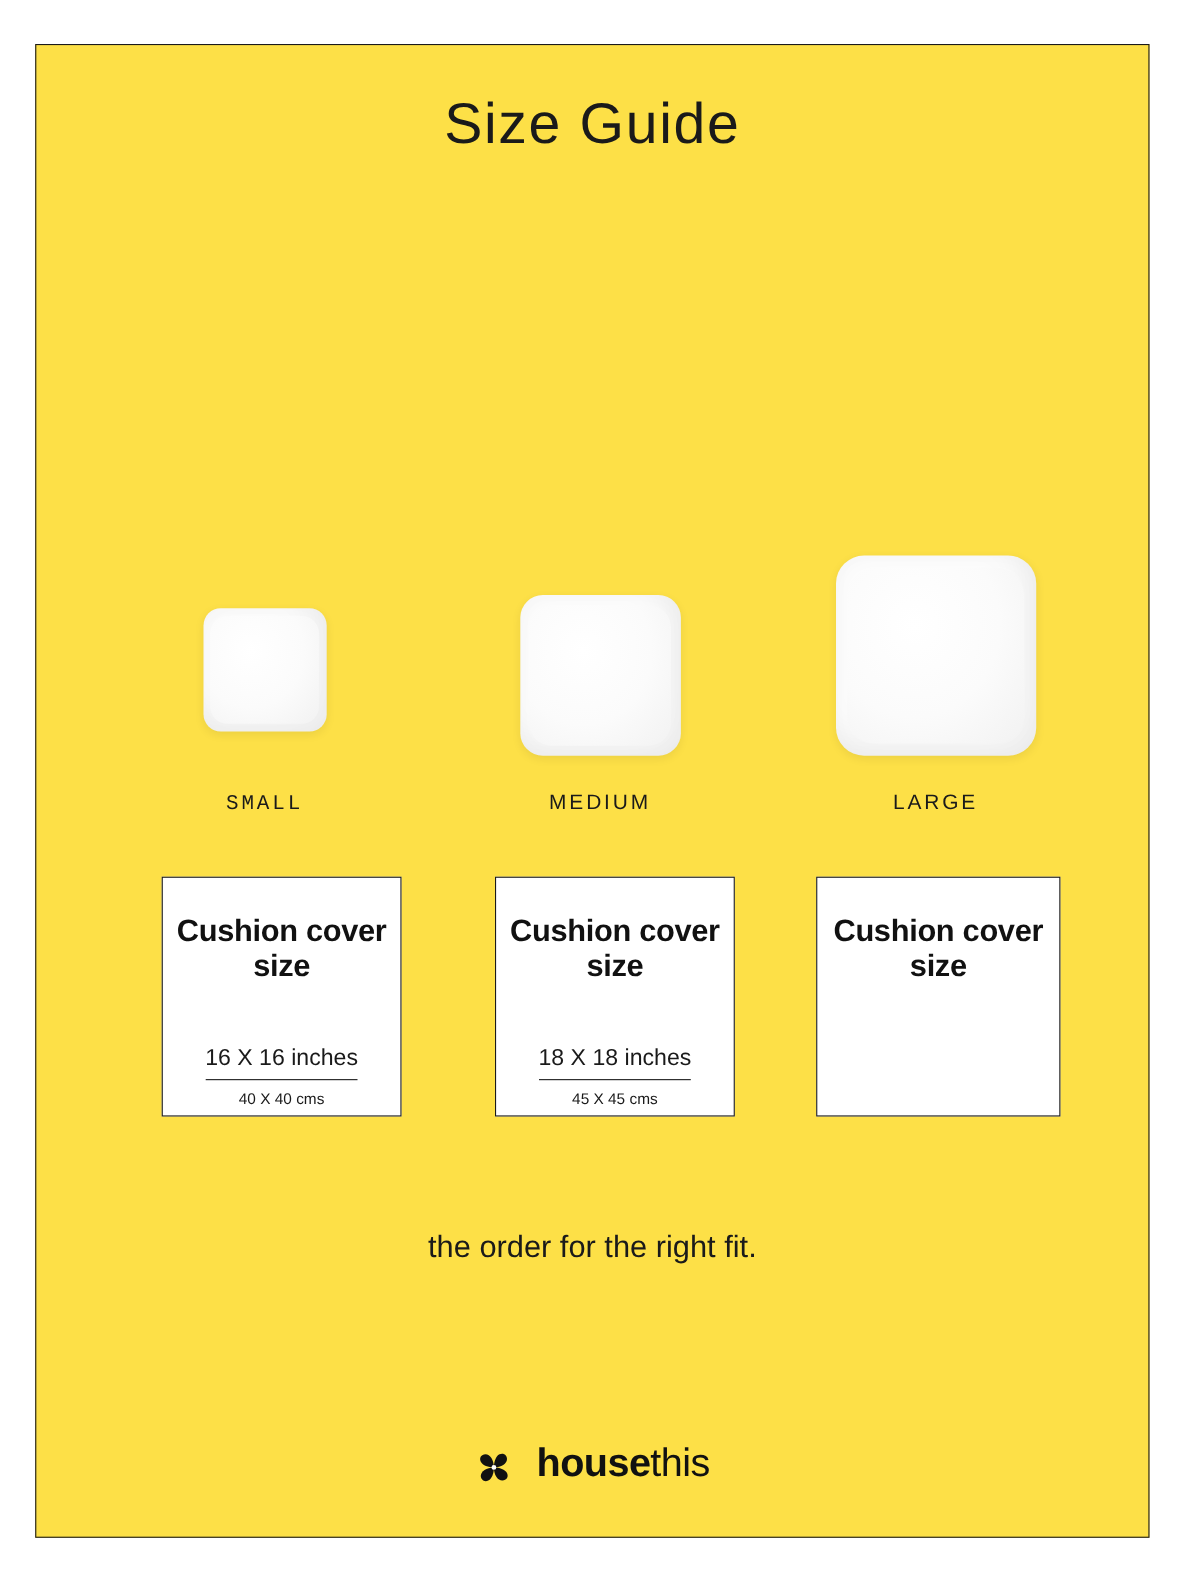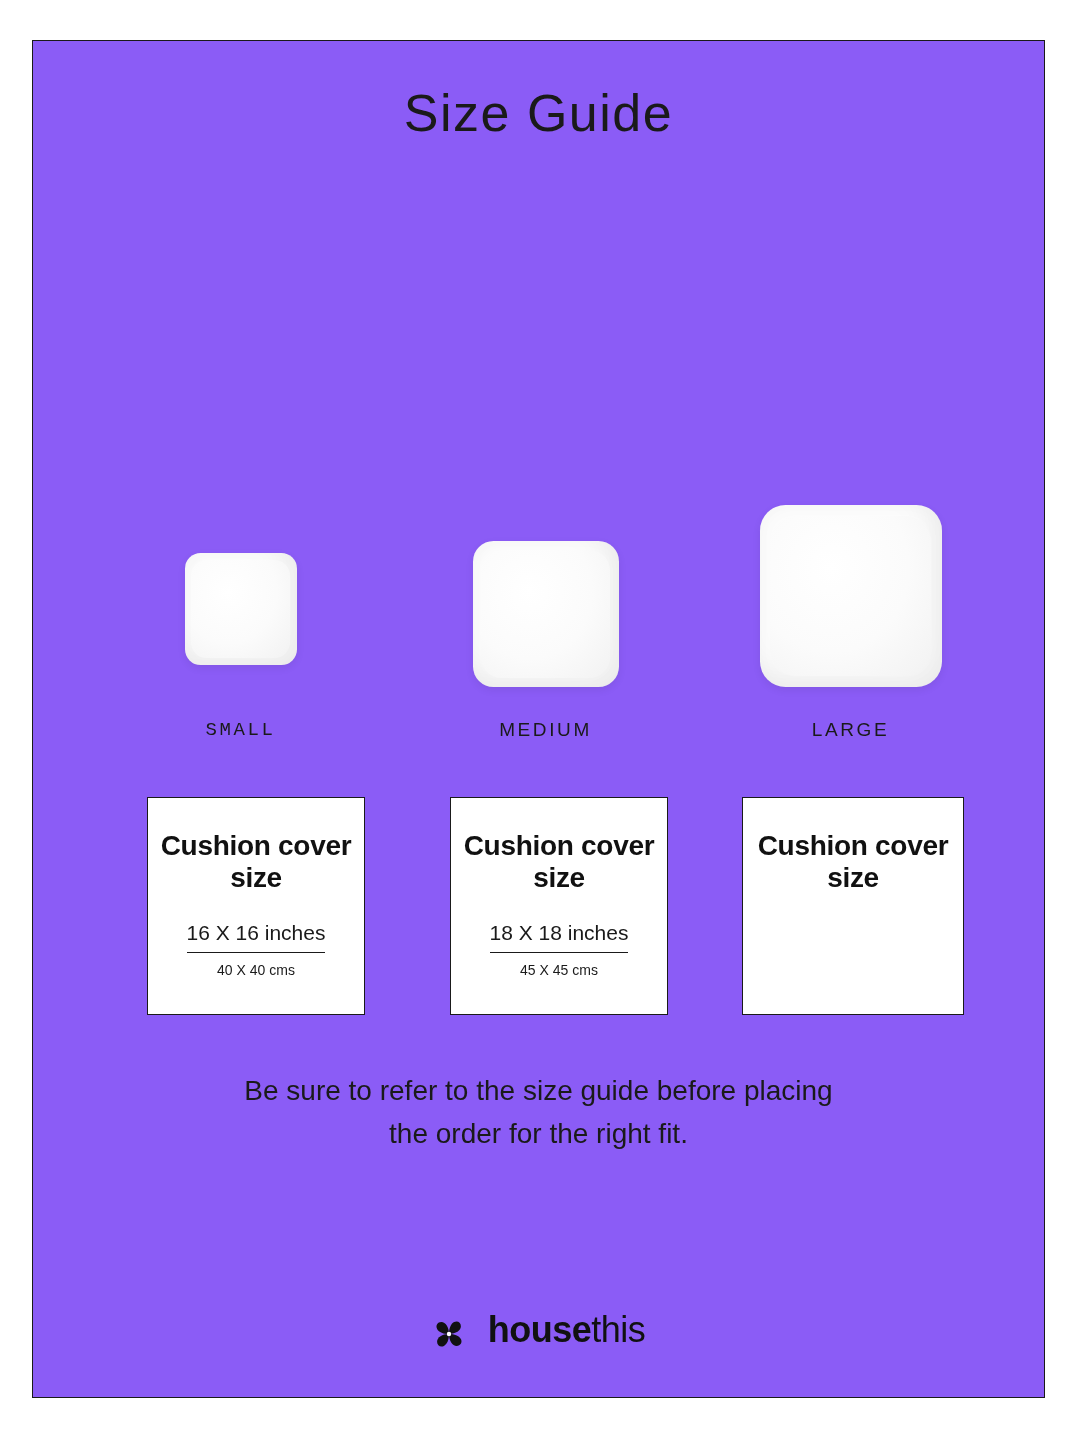--- a/index.html
+++ b/index.html
@@ -15,21 +15,21 @@
     -webkit-font-smoothing: antialiased;
   }
   .page {
     position: absolute;
     left: 32px;
     top: 40px;
     width: 1013px;
     height: 1358px;
     border: 1px solid #1a1a1a;
     box-sizing: border-box;
-    background: #8b5cf6;
+    background: #fde047;
     overflow: hidden;
   }
   .title {
     margin: 0;
     padding-top: 42px;
     text-align: center;
     font-size: 52px;
     font-weight: 400;
     letter-spacing: 1.5px;
     color: #1a1a1a;
@@ -116,21 +116,21 @@
   .spec-box.b2 { left: 709px; width: 222px; }
 
   .spec-heading {
     font-size: 28px;
     font-weight: bold;
     letter-spacing: -0.3px;
     margin-top: 32px;
     color: #111;
   }
   .spec-values {
-    margin-top: 27px;
+    margin-top: 56px;
     display: inline-block;
   }
   .spec-inches {
     font-size: 21px;
     color: #1a1a1a;
     padding-bottom: 7px;
     border-bottom: 1px solid #1a1a1a;
     display: block;
     white-space: nowrap;
   }
@@ -223,21 +223,21 @@
       </div>
     </div>
 
     <div class="spec-box b2">
       <div class="spec-heading">Cushion cover size</div>
     </div>
 
   </div>
 
   <p class="note">
-    <span>Be sure to refer to the size guide before placing</span><br>
+    <br>
     <span>the order for the right fit.</span>
   </p>
 
   <div class="brand">
     <span class="brand-mark">
       <svg viewBox="0 0 40 40" width="34" height="34" aria-hidden="true">
         <g fill="#111111">
           <path d="M20 20 C20 12 16 6 11 6 C6.5 6 4 10 6 14 C8 18 14 20 20 20 Z"></path>
           <path d="M20 20 C28 20 34 16 34 11 C34 6.5 30 4 26 6 C22 8 20 14 20 20 Z"></path>
           <path d="M20 20 C20 28 24 34 29 34 C33.5 34 36 30 34 26 C32 22 26 20 20 20 Z"></path>

